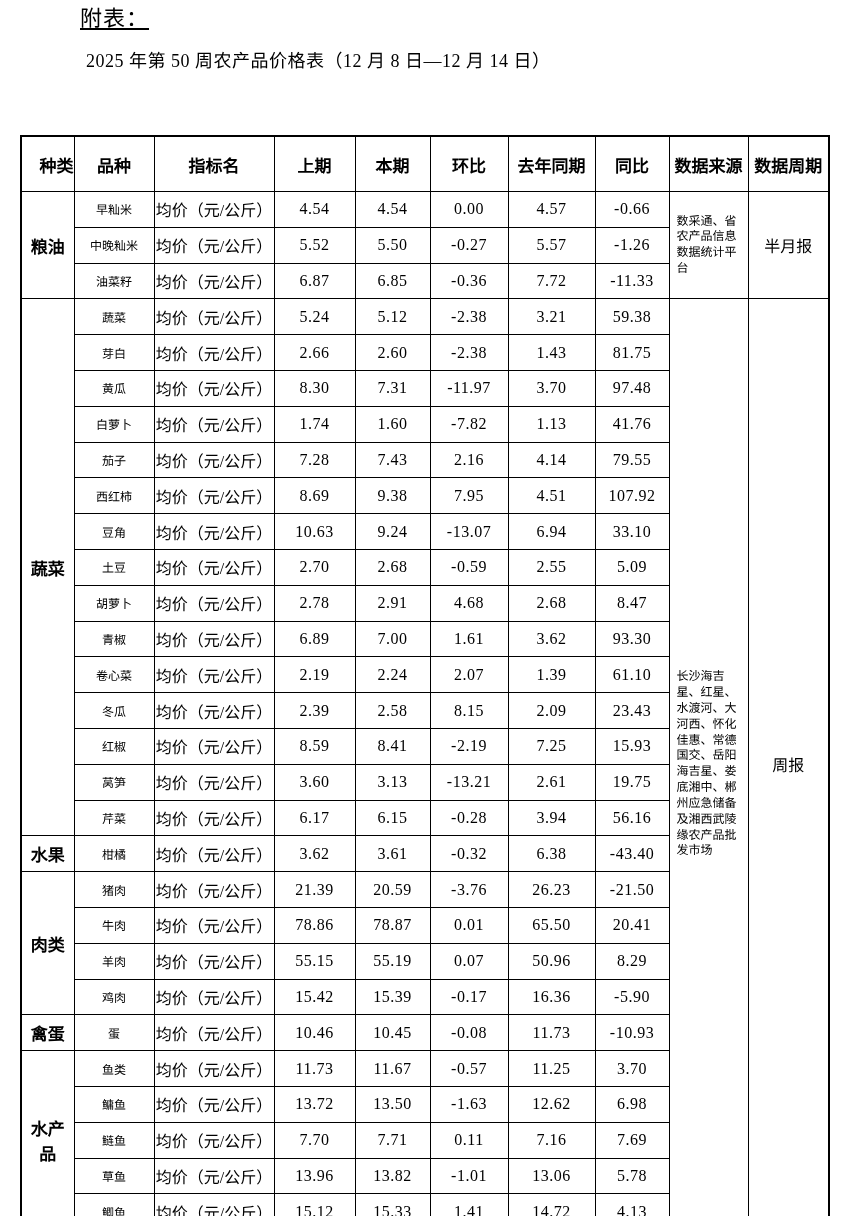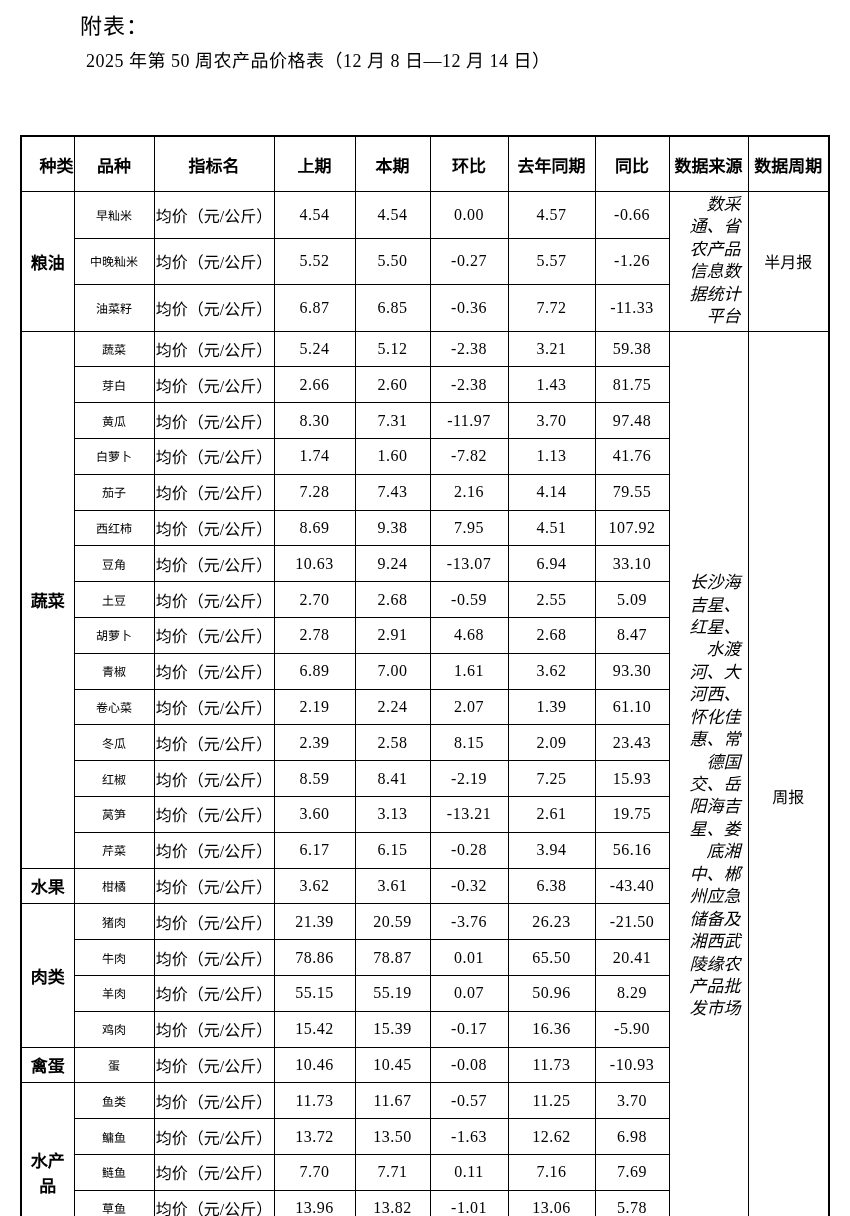--- a/index.html
+++ b/index.html
@@ -2,22 +2,22 @@
 <html lang="zh-CN"><head>
 <meta charset="utf-8">
 <style>
   html,body{margin:0;padding:0;}
   body{
     width:850px;height:1216px;background:#ffffff;color:#000;
     font-family:"Liberation Serif","DejaVu Serif",serif;
     position:relative;overflow:hidden;
   }
   .note{
-    position:absolute;left:80px;top:8px;
-    font-size:22px;letter-spacing:1px;
+    position:absolute;left:80px;top:0;
+    font-size:22px;letter-spacing:1px;text-decoration:underline;
   }
   .title{
     position:absolute;left:86px;top:46px;
     font-size:18px;letter-spacing:0.5px;white-space:nowrap;
   }
   table.price{
     position:absolute;left:20px;top:135px;width:808px;
     border-collapse:collapse;table-layout:fixed;
     border:2px solid #000;
   }
@@ -29,23 +29,22 @@
   .price thead th{
     height:54px;font-size:17px;font-weight:bold;
   }
   .price thead th:first-child{font-weight:bold;text-align:right;}
   .price td{height:34.8px;font-size:16px;}
   td.cat{font-weight:bold;font-size:17px;padding:0 3px;}
   td.variety{font-size:12px;}
   td.ind{font-size:16px;}
   td.num{font-size:16px;letter-spacing:0.5px;}
   td.src{
-    font-size:17px;line-height:1.32;padding:2px 7px;
-    text-align:right;
-    font-style:italic;
+    font-size:12px;line-height:1.32;padding:2px 7px;
+    text-align:left;
   }
   td.cyc{font-size:16px;}
 </style>
 </head>
 <body>
 
 <div class="note">附表：</div>
 <div class="title">2025 年第 50 周农产品价格表（12 月 8 日—12 月 14 日）</div>
 
 <table class="price">

